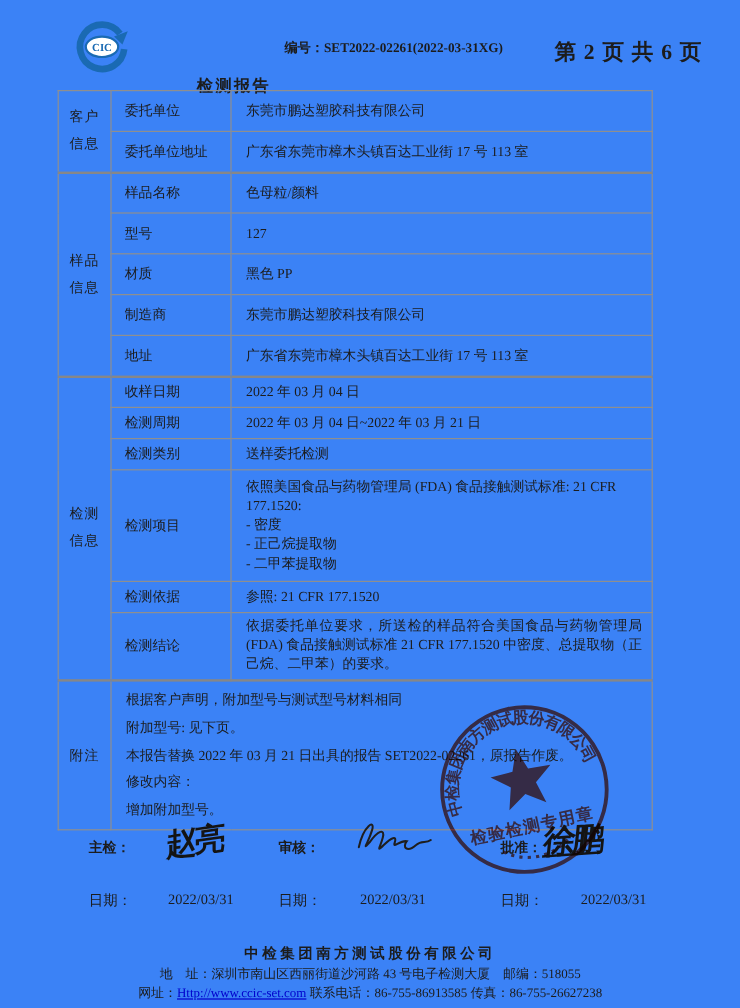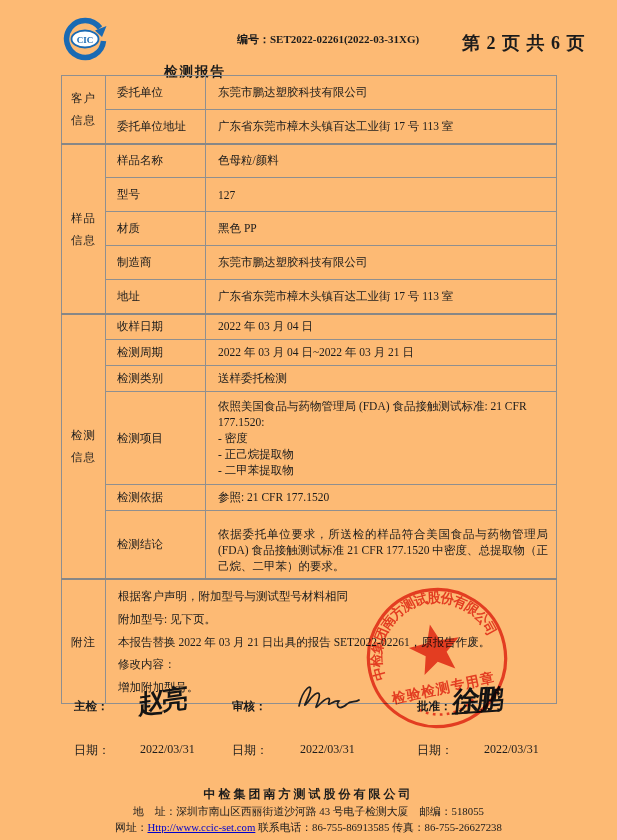--- a/index.html
+++ b/index.html
@@ -1,37 +1,37 @@
 <!DOCTYPE html>
 <html><head>
 <meta charset="utf-8">
 <style>
   * { margin:0; padding:0; box-sizing:border-box; }
   html,body { background:#ffffff; }
   body { font-family:"Liberation Serif", serif; color:#1c1c1c; }
-  .doc { position:relative; width:617px; height:840px; background:#fdba74; overflow:hidden; }
+  .doc { position:relative; width:617px; height:840px; background:#3b82f6; overflow:hidden; }
 
   
   .hdr { position:absolute; left:0; top:0; width:617px; height:70px; }
   .logo { position:absolute; left:62px; top:15px; }
   .hdr-title { position:absolute; left:164px; top:31px; font-size:13.5px; font-weight:bold; letter-spacing:2px;margin-top:32px; }
   .hdr-no { position:absolute; left:237px; top:32px; font-size:11px; font-weight:bold; }
   .hdr-page { position:absolute; left:462px; top:31px; font-size:18px; font-weight:bold; letter-spacing:1px; }
 
   
-  table.rpt { position:absolute; left:61px; top:75px; width:495px; border-collapse:collapse; table-layout:fixed; }
+  table.rpt { position:absolute; left:48px; top:75px; width:495px; border-collapse:collapse; table-layout:fixed; }
   table.rpt td { border:1px solid #8f8f8f; font-size:11.5px; vertical-align:middle; }
   table.rpt { border:1.5px solid #878787; }
   td.sec { width:44px; text-align:center; white-space:pre-line; line-height:22px; letter-spacing:1px; }
   td.lbl { width:100px; padding-left:11px; }
   td.val { width:351px; padding-left:12px; }
   tr.h34 td { height:34px; }
   tr.h26 td { height:26px; }
   td.ml  { white-space:pre-line; line-height:16px; padding-top:6px; padding-bottom:6px; }
-  td.concl { line-height:15.8px; padding:16px 8px 4px 12px; text-align:justify;font-family:Liberation Serif, serif; }
+  td.concl { line-height:15.8px; padding:4px 8px 4px 12px; text-align:justify;font-family:Liberation Serif, serif; }
   td.note { white-space:pre-line; line-height:22.6px; padding:5px 10px 5px 12px; vertical-align:top; }
   tr.secline td { border-top:2px solid #878787; }
 
   
   .sig-label { position:absolute; font-size:11.5px; font-weight:600; }
   .sig-date  { position:absolute; font-size:12px; }
   .sig-name  { position:absolute; font-size:26px; font-weight:bold; color:#141414;
                transform:rotate(-8deg) skewX(-8deg); letter-spacing:-2px; }
   .sig-name2 { position:absolute; font-size:27px; font-weight:bold; color:#141414;
                transform:rotate(-4deg) skewX(-10deg); letter-spacing:-3px; text-decoration:underline; }

